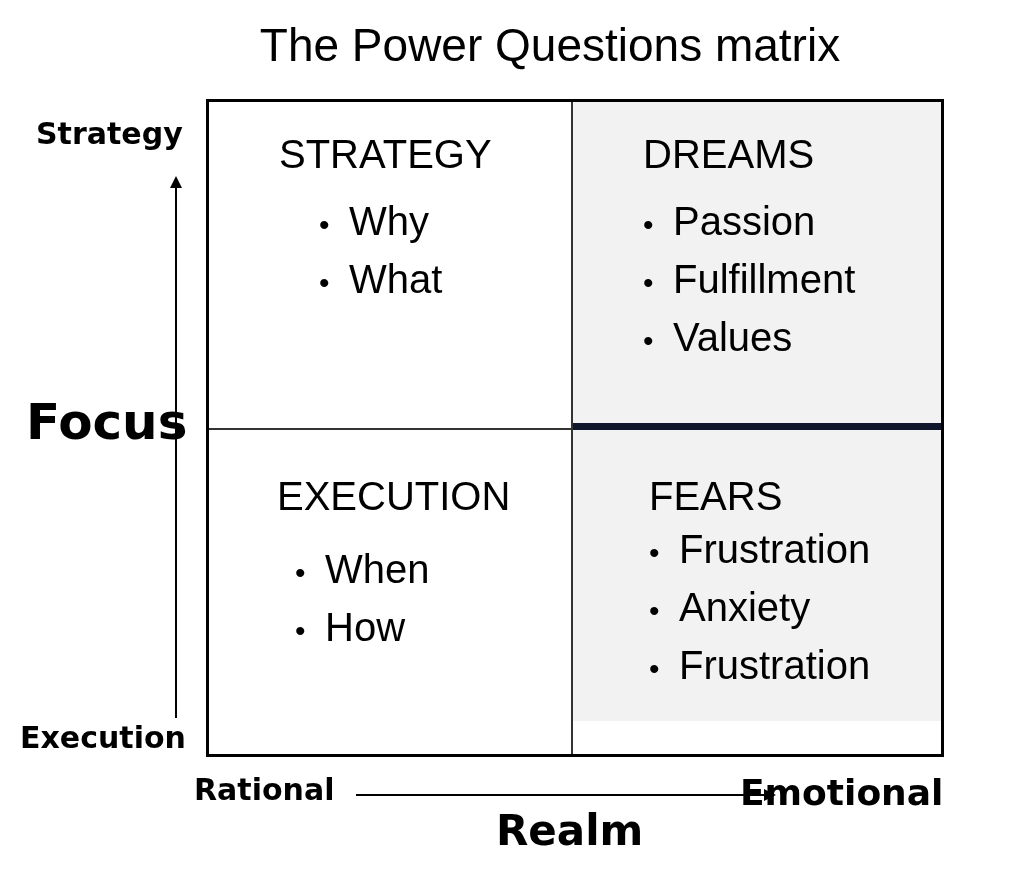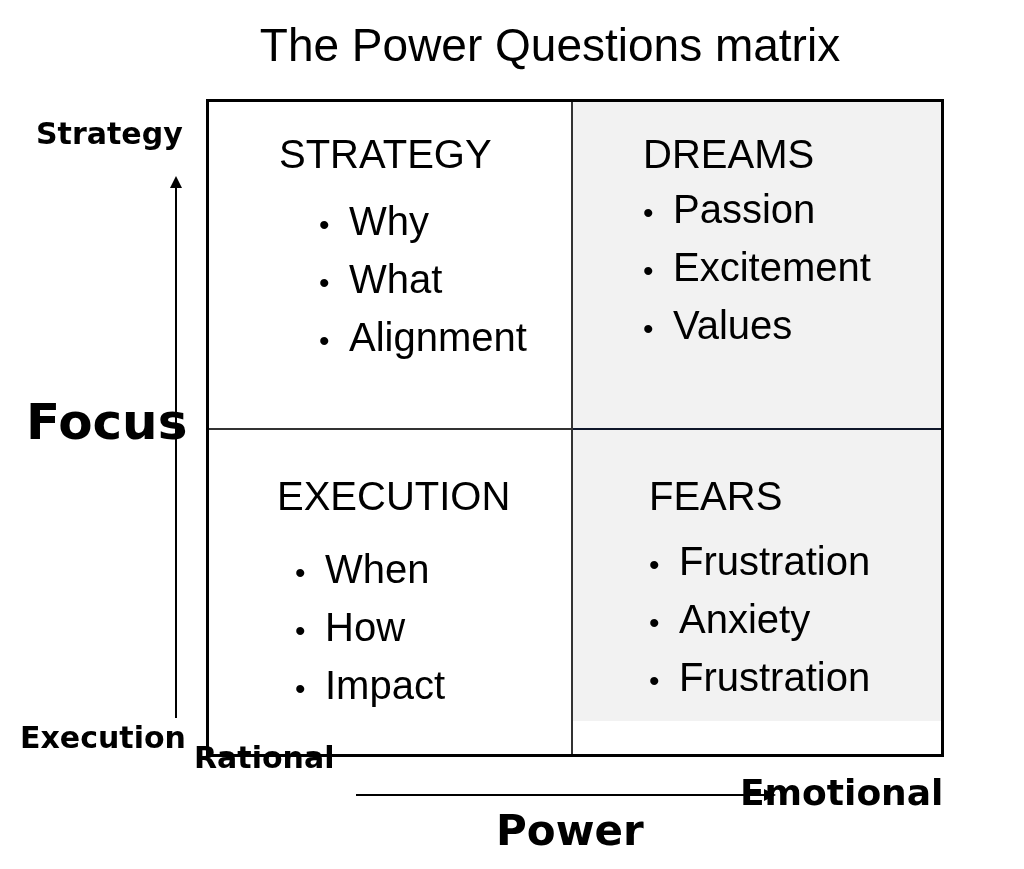--- a/index.html
+++ b/index.html
@@ -1,31 +1,31 @@
 <!DOCTYPE html>
 <html><head>
 <meta charset="utf-8">
 <style>
   html, body { margin: 0; padding: 0; background: #ffffff; }
   body { width: 1024px; height: 869px; position: relative; overflow: hidden; font-family: "Liberation Sans", sans-serif; color: #000; }
   .title { position: absolute; left: 0; width: 1100px; top: 18px; text-align: center; font-size: 46px; font-family: "Liberation Sans", sans-serif; }
   .matrix { position: absolute; left: 206px; top: 99px; width: 738px; height: 658px; border: 3px solid #000; box-sizing: border-box; }
   .quad { position: absolute; box-sizing: border-box; }
   .q-tl { left: 0; top: 0; width: 364px; height: 328px; background: #ffffff; border-right: 2px solid #333; border-bottom: 2px solid #333; }
-  .q-tr { left: 364px; top: 0; width: 368px; height: 328px; background: #f2f2f2; border-bottom: 2px solid #0f172a; }
+  .q-tr { left: 364px; top: 0; width: 368px; height: 328px; background: #f2f2f2; border-bottom: 7px solid #0f172a; }
   .q-bl { left: 0; top: 328px; width: 364px; height: 324px; background: #ffffff; border-right: 2px solid #333; }
   .q-br { left: 364px; top: 328px; width: 368px; height: 291px; background: #f2f2f2; }
   .q-head { position: absolute; font-size: 40px; font-family: "Liberation Sans", sans-serif; letter-spacing: 0px; }
   .q-list { position: absolute; margin: 0; padding: 0; list-style: none; font-size: 40px; line-height: 55px; }
   .q-list li .dot { display: inline-block; width: 30px; font-size: 30px; vertical-align: middle; }
   .hand { font-family: "DejaVu Sans", sans-serif; font-weight: bold; }
   .lbl-strategy { position: absolute; left: 36px; top: 116px; font-size: 30px; }
   .lbl-execution { position: absolute; left: 20px; top: 720px; font-size: 30px; }
   .lbl-focus { position: absolute; left: 26px; top: 393px; font-size: 50px; }
-  .lbl-rational { position: absolute; left: 194px; top: 740px; font-size: 30px; }
+  .lbl-rational { position: absolute; left: 194px; top: 772px; font-size: 30px; }
   .lbl-emotional { position: absolute; left: 740px; top: 772px; font-size: 36px; }
   .lbl-realm { position: absolute; left: 496px; top: 806px; font-size: 42px; }
   svg.arrows { position: absolute; left: 0; top: 0; }
 </style>
 </head>
 <body>
 
 <div class="title" style="width:1100px;left:0;text-align:center;">The Power Questions matrix</div>
 
 <svg class="arrows" width="1024" height="869">
@@ -38,47 +38,45 @@
     <polygon points="776,795 764,789 764,801" fill="#000"></polygon>
   </g>
 </svg>
 
 <div class="matrix">
   <div class="quad q-tl">
     <div class="q-head" style="left:70px;top:30px;">STRATEGY</div>
     <ul class="q-list" style="left:78px;top:92px;margin-left:32px;">
       <li><span class="dot">•</span><span>Why</span></li>
       <li><span class="dot">•</span><span>What</span></li>
-      <li><span class="dot">•</span><span>Alignment</span></li>
     </ul>
   </div>
   <div class="quad q-tr">
     <div class="q-head" style="left:70px;top:30px;">DREAMS</div>
-    <ul class="q-list" style="left:70px;top:80px;">
+    <ul class="q-list" style="left:70px;top:92px;">
       <li><span class="dot">•</span><span>Passion</span></li>
-      <li><span class="dot">•</span><span>Excitement</span></li>
+      <li><span class="dot">•</span><span>Fulfillment</span></li>
       <li><span class="dot">•</span><span>Values</span></li>
     </ul>
   </div>
   <div class="quad q-bl">
     <div class="q-head" style="left:68px;top:44px;">EXECUTION</div>
     <ul class="q-list" style="left:86px;top:112px;">
       <li><span class="dot">•</span><span>When</span></li>
       <li><span class="dot">•</span><span>How</span></li>
-      <li><span class="dot">•</span><span>Impact</span></li>
     </ul>
   </div>
   <div class="quad q-br">
     <div class="q-head" style="left:76px;top:44px;">FEARS</div>
-    <ul class="q-list" style="left:76px;top:104px;">
+    <ul class="q-list" style="left:76px;top:92px;">
       <li><span class="dot">•</span><span>Frustration</span></li>
       <li><span class="dot">•</span><span>Anxiety</span></li>
       <li><span class="dot">•</span><span>Frustration</span></li>
     </ul>
   </div>
 </div>
 
 <div class="hand lbl-strategy">Strategy</div>
 <div class="hand lbl-focus">Focus</div>
 <div class="hand lbl-execution">Execution</div>
 <div class="hand lbl-rational">Rational</div>
 <div class="hand lbl-emotional">Emotional</div>
-<div class="hand lbl-realm">Power</div>
+<div class="hand lbl-realm">Realm</div>
 
 </body></html>

